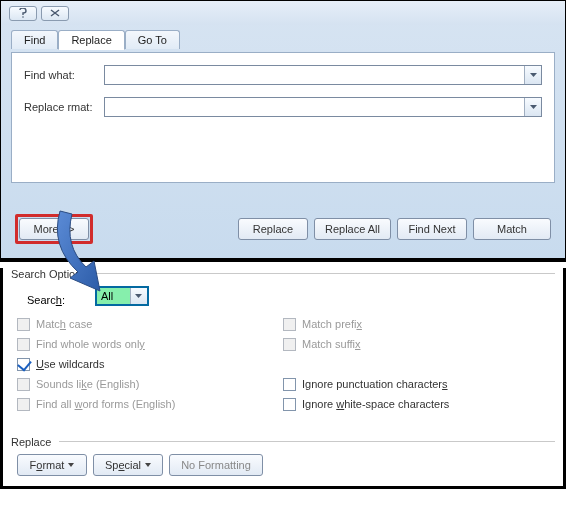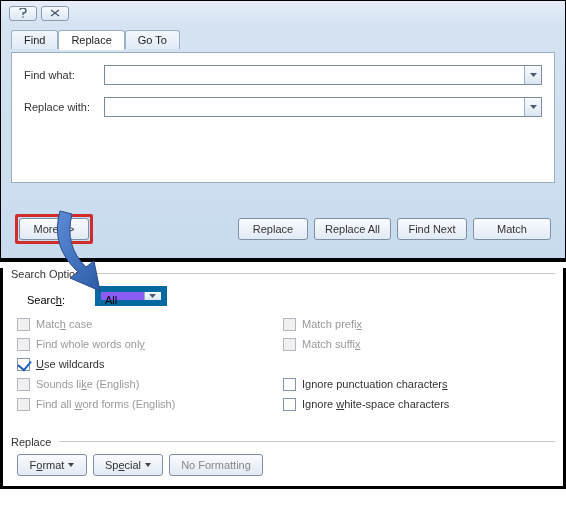--- a/index.html
+++ b/index.html
@@ -185,23 +185,23 @@
   .search-row {
     display: flex;
     align-items: flex-end;
     margin: 2px 6px 8px 16px;
     gap: 24px;
   }
   .search-row label { margin-right: 6px; }
   .small-combo {
     display: flex;
     height: 20px;
-    width: 72px;
-    border: 6px solid #0369a1;
-    background: #8b5cf6;
+    width: 54px;
+    border: 2px solid #0369a1;
+    background: #86efac;
   }
   .small-combo .val {
     flex: 1;
     padding: 2px 4px;
   }
   .opts-cols {
     display: flex;
     margin: 0 6px;
   }
   .opts-col { flex: 1; }
@@ -283,21 +283,21 @@
       <div class="combo">
         <input class="combo-input" value="" style="">
         <div class="combo-btn">
           <svg width="7" height="4">
               <path d="M0 0 L7 0 L3.5 4 Z" fill="#4a5a70"></path>
             </svg>
         </div>
       </div>
     </div>
     <div class="field-row">
-      <label>Replace with:</label>
+      <label>Replace rmat:</label>
       <div class="combo">
         <input class="combo-input" value="" style="">
         <div class="combo-btn">
           <svg width="7" height="4">
               <path d="M0 0 L7 0 L3.5 4 Z" fill="#4a5a70"></path>
             </svg>
         </div>
       </div>
     </div>
   </div>

